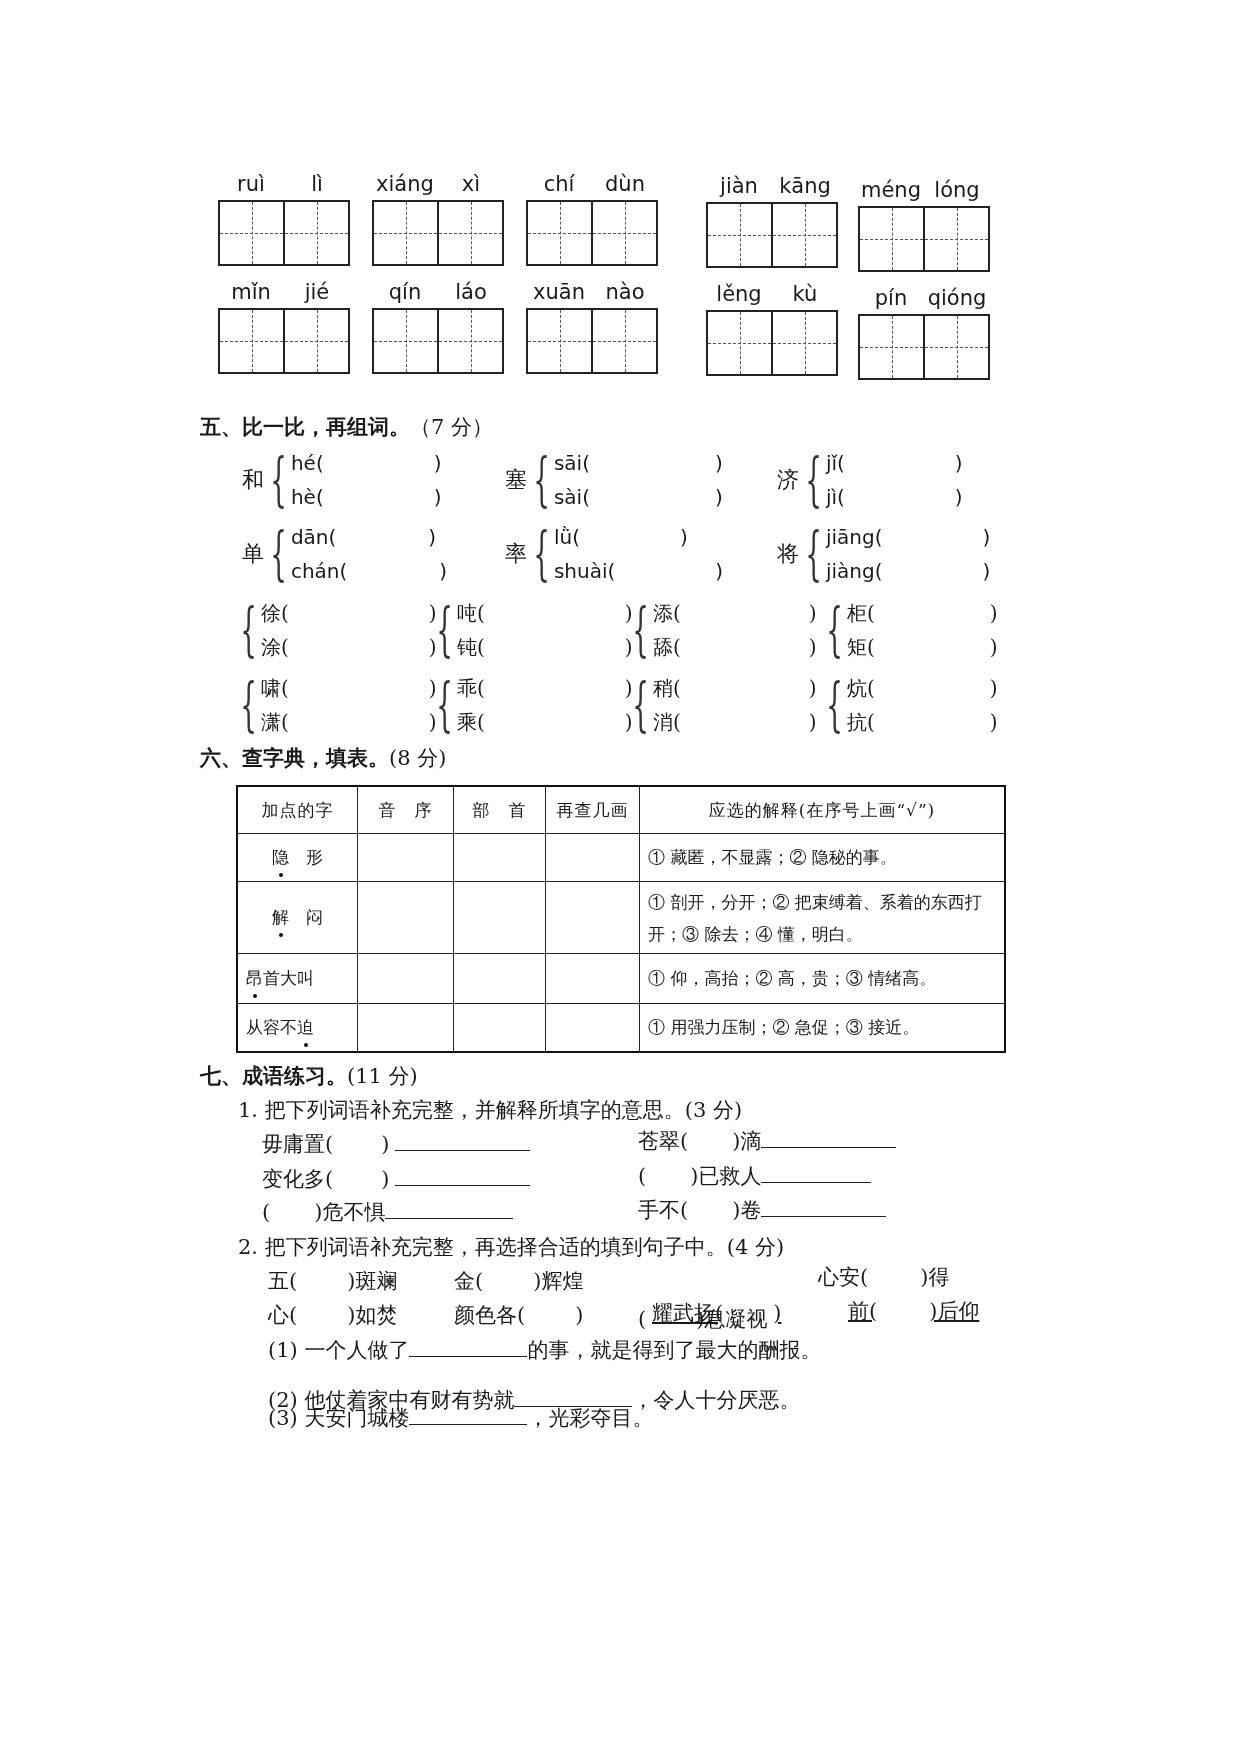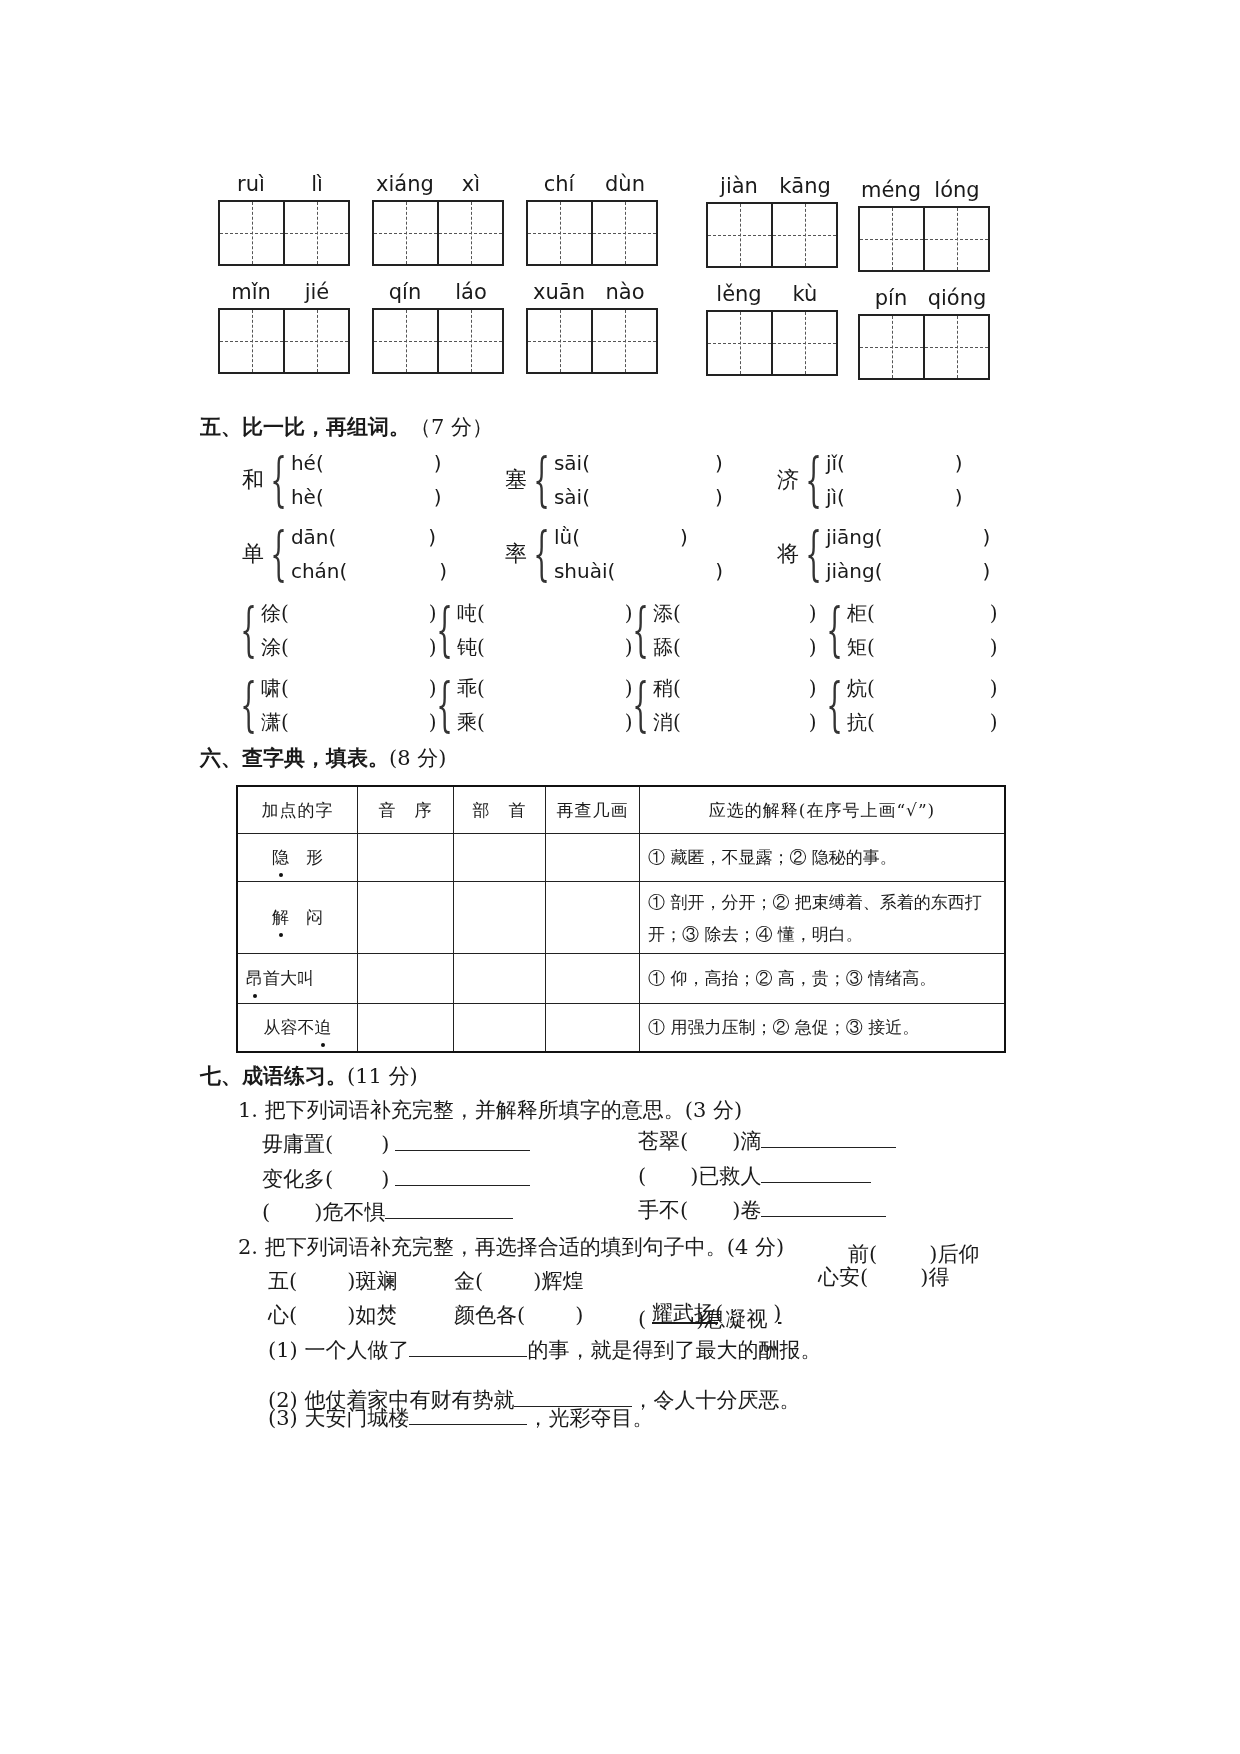--- a/index.html
+++ b/index.html
@@ -400,21 +400,21 @@
       <td style="line-height:32px">① 剖开，分开；② 把束缚着、系着的东西打开；③ 除去；④ 懂，明白。</td>
     </tr>
     <tr style="height:50px">
       <td style="text-align:left"><span class="dotted">昂</span><span>首大叫</span></td>
       <td></td>
       <td></td>
       <td></td>
       <td>① 仰，高抬；② 高，贵；③ 情绪高。</td>
     </tr>
     <tr style="height:48px">
-      <td style="text-align:center"><span>从容不</span><span class="dotted">迫</span></td>
+      <td style=""><span>从容不</span><span class="dotted">迫</span></td>
       <td></td>
       <td></td>
       <td></td>
       <td>① 用强力压制；② 急促；③ 接近。</td>
     </tr>
   </tbody>
     </table>
 
   <div class="section-title" style="left:200px;top:1062px;">
     <span>七、成语练习。</span><span class="score">(11 分)</span>
@@ -434,19 +434,19 @@
   <div class="text" style="left:238px;top:1233px;">2. 把下列词语补充完整，再选择合适的填到句子中。(4 分)</div>
 
   <div class="text" style="left:268px;top:1267px;"><span>五(</span><span style="display:inline-block;width:50px"></span><span>)斑斓</span></div>
   <div class="text" style="left:454px;top:1267px;"><span>金(</span><span style="display:inline-block;width:50px"></span><span>)辉煌</span></div>
   <div class="text" style="left:638px;top:1305px;"><span>(</span><span style="display:inline-block;width:50px"></span><span>)息凝视</span></div>
   <div class="text" style="left:818px;top:1263px;"><span>心安(</span><span style="display:inline-block;width:52px"></span><span>)得</span></div>
 
   <div class="text" style="left:268px;top:1301px;"><span>心(</span><span style="display:inline-block;width:50px"></span><span>)如焚</span></div>
   <div class="text" style="left:454px;top:1301px;"><span>颜色各(</span><span style="display:inline-block;width:50px"></span><span>)</span></div>
   <div class="text" style="left:652px;top:1299px;text-decoration:underline;"><span>耀武扬(</span><span style="display:inline-block;width:50px"></span><span>)</span></div>
-  <div class="text" style="left:848px;top:1240px;"><span>前(</span><span style="display:inline-block;width:52px"></span><span>)后仰</span></div>
+  <div class="text" style="left:848px;top:1297px;text-decoration:underline;"><span>前(</span><span style="display:inline-block;width:52px"></span><span>)后仰</span></div>
 
   <div class="text" style="left:268px;top:1336px;"><span>(1)</span> <span>一个人做了</span><span class="blank" style="width:118px"></span><span>的事，就是得到了最大的酬报。</span></div>
   <div class="text" style="left:268px;top:1370px;margin-top:16px;"><span>(2)</span> <span>他仗着家中有财有势就</span><span class="blank" style="width:118px"></span><span>，令人十分厌恶。</span></div>
   <div class="text" style="left:268px;top:1404px;"><span>(3)</span> <span>天安门城楼</span><span class="blank" style="width:118px"></span><span>，光彩夺目。</span></div>
 
 </div>
 
 </body></html>

